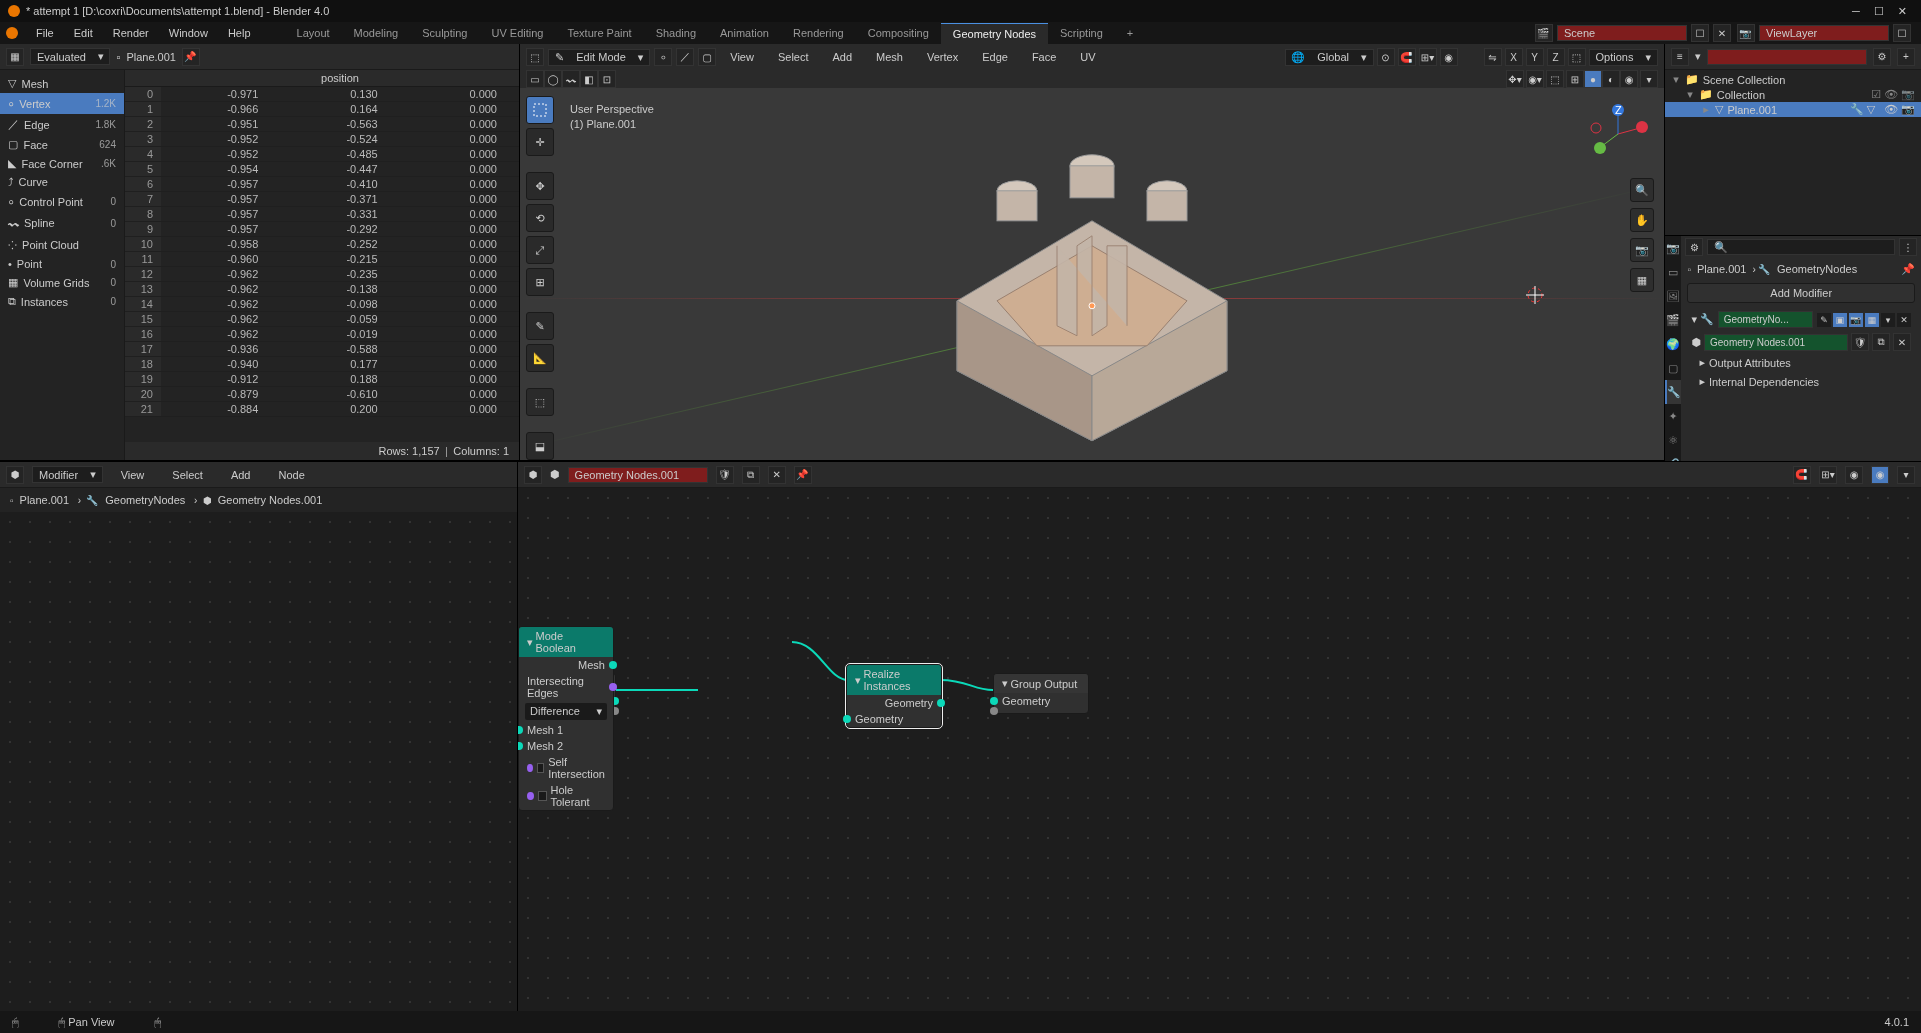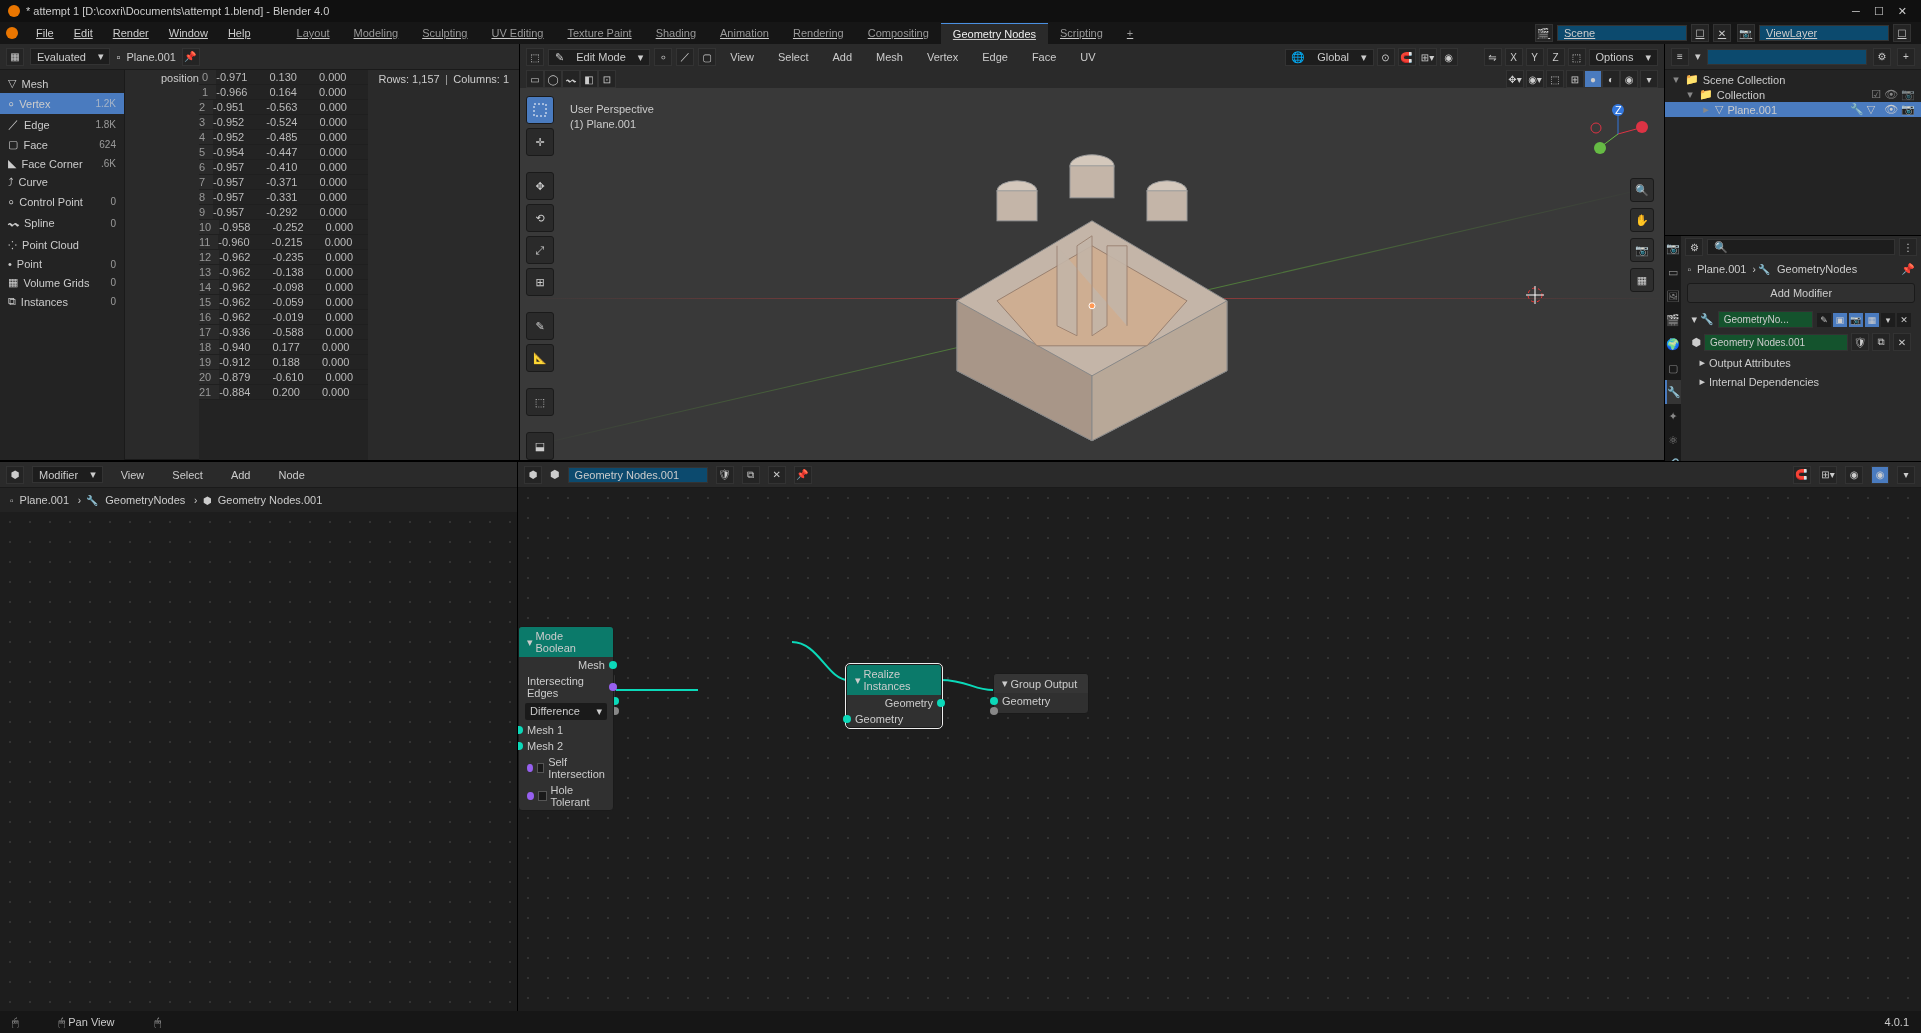--- a/index.html
+++ b/index.html
@@ -2,41 +2,41 @@
 <html><head>
 <meta charset="utf-8">
 <style>
 * { margin: 0; padding: 0; box-sizing: border-box; font-family: -apple-system, BlinkMacSystemFont, "Segoe UI", sans-serif; font-size: 11px; color: #ccc; }
 body { background: #1a1a1a; width: 1921px; height: 1033px; overflow: hidden; display: flex; flex-direction: column; }
 .titlebar { background: #101010; height: 22px; display: flex; align-items: center; padding: 0 8px; justify-content: space-between; }
 .titlebar-left { display: flex; align-items: center; gap: 6px; }
 .blender-icon { width: 12px; height: 12px; background: #ea7600; border-radius: 50%; }
 .titlebar-right { display: flex; gap: 14px; padding-right: 6px; font-size: 14px; color: #888; }
 .titlebar-right span { cursor: pointer; }
-.menubar { background: #161616; height: 22px; display: flex; align-items: center; text-decoration: underline; }
+.menubar { background: #161616; height: 22px; display: flex; align-items: center; }
 .menubar-left { display: flex; align-items: center; gap: 0; padding: 0 8px; }
 .menu-item { padding: 3px 10px; cursor: pointer; }
 .workspaces { display: flex; align-items: center; margin-left: 16px; }
 .ws-tab { padding: 4px 12px; cursor: pointer; color: #999; }
 .ws-tab.active { background: #2a2a2a; color: #eee; border-top: 1px solid #4a90e2; }
 .menubar-right { display: flex; align-items: center; gap: 6px; margin-left: auto; padding-right: 10px; }
 .scene-box { display: flex; align-items: center; gap: 4px; }
-.scene-input { background: #0c4a6e; border: 1px solid #333; padding: 1px 6px; width: 130px; font-size: 11px; color: #ccc; }
+.scene-input { background: #7f1d1d; border: 1px solid #333; padding: 1px 6px; width: 130px; font-size: 11px; color: #ccc; }
 .icon-btn { width: 18px; height: 18px; display: flex; align-items: center; justify-content: center; background: #242424; border: 1px solid #333; cursor: pointer; font-size: 10px; }
 .main-area { flex: 1; display: flex; flex-direction: column; }
 .top-panels { height: 417px; display: flex; border-bottom: 1px solid #000; }
 .spreadsheet { width: 520px; display: flex; flex-direction: column; border-right: 1px solid #000; background: #232323; }
 .panel-header { height: 26px; background: #2a2a2a; display: flex; align-items: center; padding: 0 6px; gap: 6px; border-bottom: 1px solid #1a1a1a; }
 .ss-body { flex: 1; display: flex; overflow: hidden; }
 .ss-sidebar { width: 125px; background: #232323; border-right: 1px solid #1a1a1a; padding: 4px 0; }
 .ss-item { display: flex; align-items: center; justify-content: space-between; padding: 3px 8px; cursor: pointer; }
 .ss-item.active { background: #4a7bbf; color: #fff; }
 .ss-item .count { font-size: 10px; opacity: 0.7; }
 .ss-item-label { display: flex; align-items: center; gap: 5px; }
-.ss-table { flex: 1; overflow: hidden; display: flex; flex-direction: row; }
+.ss-table { flex: 1; overflow: hidden; display: flex; flex-direction: column; }
 .ss-thead { display: flex; background: #2a2a2a; border-bottom: 1px solid #1a1a1a; }
 .ss-th { padding: 2px 0; text-align: center; flex: 1; }
 .ss-rows { flex: 1; overflow-y: auto; }
 .ss-row { display: flex; border-bottom: 1px solid #1f1f1f; }
 .ss-idx { width: 36px; text-align: right; padding: 1px 8px 1px 0; background: #2a2a2a; color: #999; }
 .ss-cell { flex: 1; text-align: right; padding: 1px 22px 1px 0; color: #bbb; }
 .ss-footer { background: #2a2a2a; padding: 3px 10px; text-align: right; font-size: 10px; color: #aaa; }
 .viewport { flex: 1; display: flex; flex-direction: column; background: #393939; position: relative; }
 .vp-header { height: 26px; background: #2a2a2a; display: flex; align-items: center; padding: 0 6px; gap: 4px; }
 .vp-header-right { margin-left: auto; display: flex; gap: 3px; align-items: center; }

